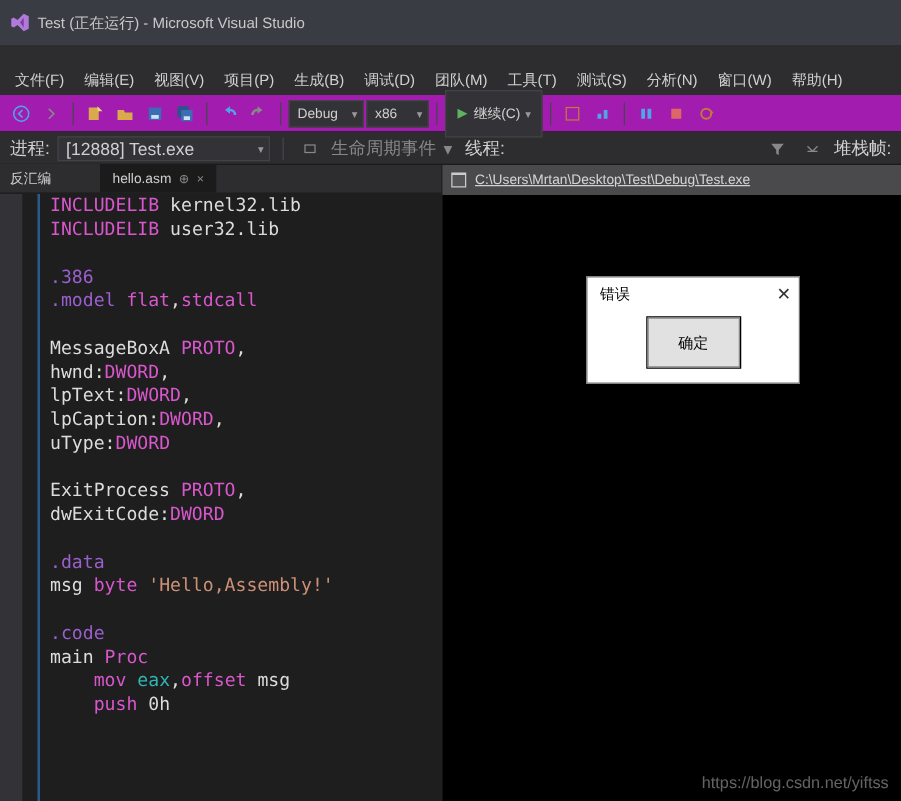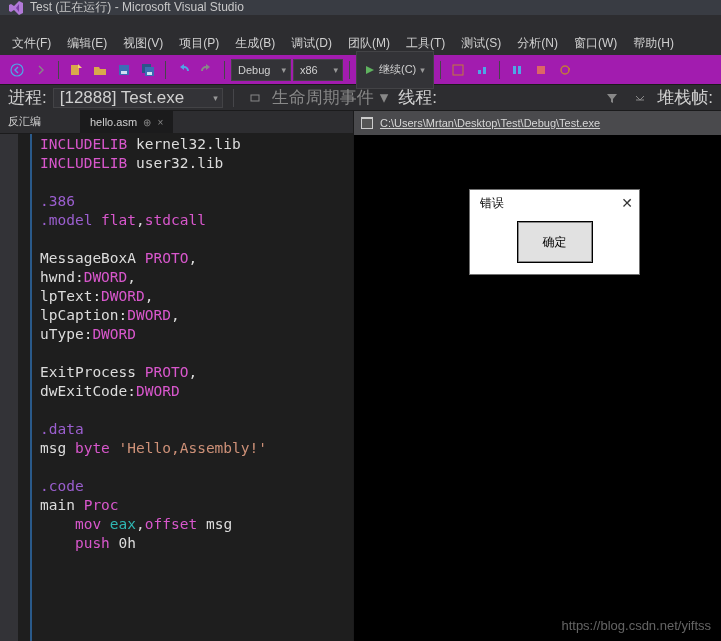--- a/index.html
+++ b/index.html
@@ -3,53 +3,53 @@
 <meta charset="utf-8">
 <style>
 * { margin: 0; padding: 0; box-sizing: border-box; }
 body {
   width: 721px; height: 641px;
   background: #2d2d30;
   font-family: "Microsoft YaHei", "Segoe UI", sans-serif;
   font-size: 12px; color: #d0d0d0;
   overflow: hidden; position: relative;
 }
-.titlebar { height: 15px; background: #393c43; display: flex; align-items: center; padding: 0 8px; gap: 6px; }
+.titlebar { height: 36px; background: #393c43; display: flex; align-items: center; padding: 0 8px; gap: 6px; }
 .vs-logo { width: 16px; height: 16px; }
 .title-text { color: #c8c8c8; font-size: 12px; }
 .menubar { height: 24px; background: #2d2d30; display: flex; align-items: center; padding: 0 4px; margin-top: 16px; }
 .menu-item { padding: 3px 8px; color: #d0d0d0; cursor: pointer; font-size: 12px; }
 .toolbar { height: 30px; background: #a21caf; border-bottom: 1px solid #1b1b1c; display: flex; align-items: center; padding: 0 6px; gap: 2px; }
 .tb-btn { width: 22px; height: 22px; display: flex; align-items: center; justify-content: center; cursor: pointer; border-radius: 2px; }
 .tb-sep { width: 1px; height: 18px; background: #46464a; margin: 0 4px; }
 .tb-combo { height: 22px; background: #333337; border: 1px solid #434346; color: #d0d0d0; padding: 0 18px 0 6px; font-size: 11px; display: flex; align-items: center; position: relative; }
 .tb-combo::after { content: "▾"; position: absolute; right: 4px; font-size: 9px; color: #999; }
 .continue-btn { height: 38px; background: #333337; border: 1px solid #434346; display: flex; align-items: center; padding: 0 8px; gap: 4px; font-size: 11px; cursor: pointer; }
-.processbar { height: 26px; background: #2d2d30; border-bottom: 1px solid #1b1b1c; display: flex; align-items: center; padding: 0 8px; gap: 6px; font-size: 17px; }
+.processbar { height: 26px; background: #2d2d30; border-bottom: 1px solid #1b1b1c; display: flex; align-items: center; padding: 0 8px; gap: 6px; font-size: 14px; }
 .proc-combo { height: 20px; background: #333337; border: 1px solid #434346; min-width: 170px; padding: 0 6px; display: flex; align-items: center; position: relative; }
 .proc-combo::after { content: "▾"; position: absolute; right: 4px; font-size: 9px; color: #999; }
 .content { display: flex; height: calc(100% - 108px); }
 .left-pane { width: 354px; display: flex; flex-direction: column; border-right: 1px solid #1b1b1c; }
 .side-tab { width: 80px; padding: 4px 8px; background: #2d2d30; color: #d0d0d0; font-size: 11px; border-bottom: 1px solid #1b1b1c; }
 .doc-tab-row { display: flex; background: #2d2d30; align-items: center; }
 .doc-tab { padding: 5px 10px; background: #1b1b1c; color: #d0d0d0; font-size: 11px; display: flex; align-items: center; gap: 6px; margin-left: 80px; }
 .pin-ico, .close-ico { font-size: 10px; color: #888; }
 .editor { flex: 1; background: #1e1e1e; display: flex; overflow: hidden; }
 .gutter { width: 14px; background: #1e1e1e; border-right: 2px solid #2a5a8a; }
 .marker-bar { width: 18px; background: #333337; }
 .code { flex: 1; padding: 2px 8px; font-family: Consolas, monospace; font-size: 14.5px; line-height: 19px; white-space: pre; color: #dcdcdc; }
 .kw-pink { color: #d857cc; }
 .kw-teal { color: #2fb7b3; }
 .kw-purple { color: #9b5fcf; }
 .str { color: #ce9178; }
 .txt { color: #dcdcdc; }
 .right-pane { flex: 1; background: #252526; display: flex; flex-direction: column; text-decoration: underline; }
 .console-title { height: 24px; background: #4a4a4d; display: flex; align-items: center; padding: 0 6px; gap: 6px; font-size: 11px; color: #d6d6d6; }
 .console-body { flex: 1; background: #000; position: relative; }
-.msgbox { position: absolute; left: 115px; top: 54px; width: 171px; background: #fff; border: 1px solid #707070; box-shadow: 2px 2px 8px rgba(0,0,0,.4); }
+.msgbox { position: absolute; left: 115px; top: 65px; width: 171px; background: #fff; border: 1px solid #707070; box-shadow: 2px 2px 8px rgba(0,0,0,.4); }
 .msgbox-title { height: 26px; display: flex; align-items: center; justify-content: space-between; padding: 0 6px 0 10px; color: #000; font-size: 12px; }
 .msgbox-close { font-size: 14px; color: #333; cursor: pointer; font-family: Arial; }
 .msgbox-body { padding: 18px 10px; color: #000; font-size: 12px; text-align: left; }
 .msgbox-btns { padding: 6px 10px 12px; display: flex; justify-content: center; }
 .msgbox-btn { min-width: 74px; height: 40px; background: #e1e1e1; border: 1px solid #888; box-shadow: 0 0 0 1px #000; color: #000; font-size: 12px; cursor: pointer; }
 .watermark { position: absolute; right: 10px; bottom: 8px; color: rgba(220,220,220,.45); font-size: 13px; font-family: Arial; }
 svg { display: block; }
 </style>
 </head>
 <body>

